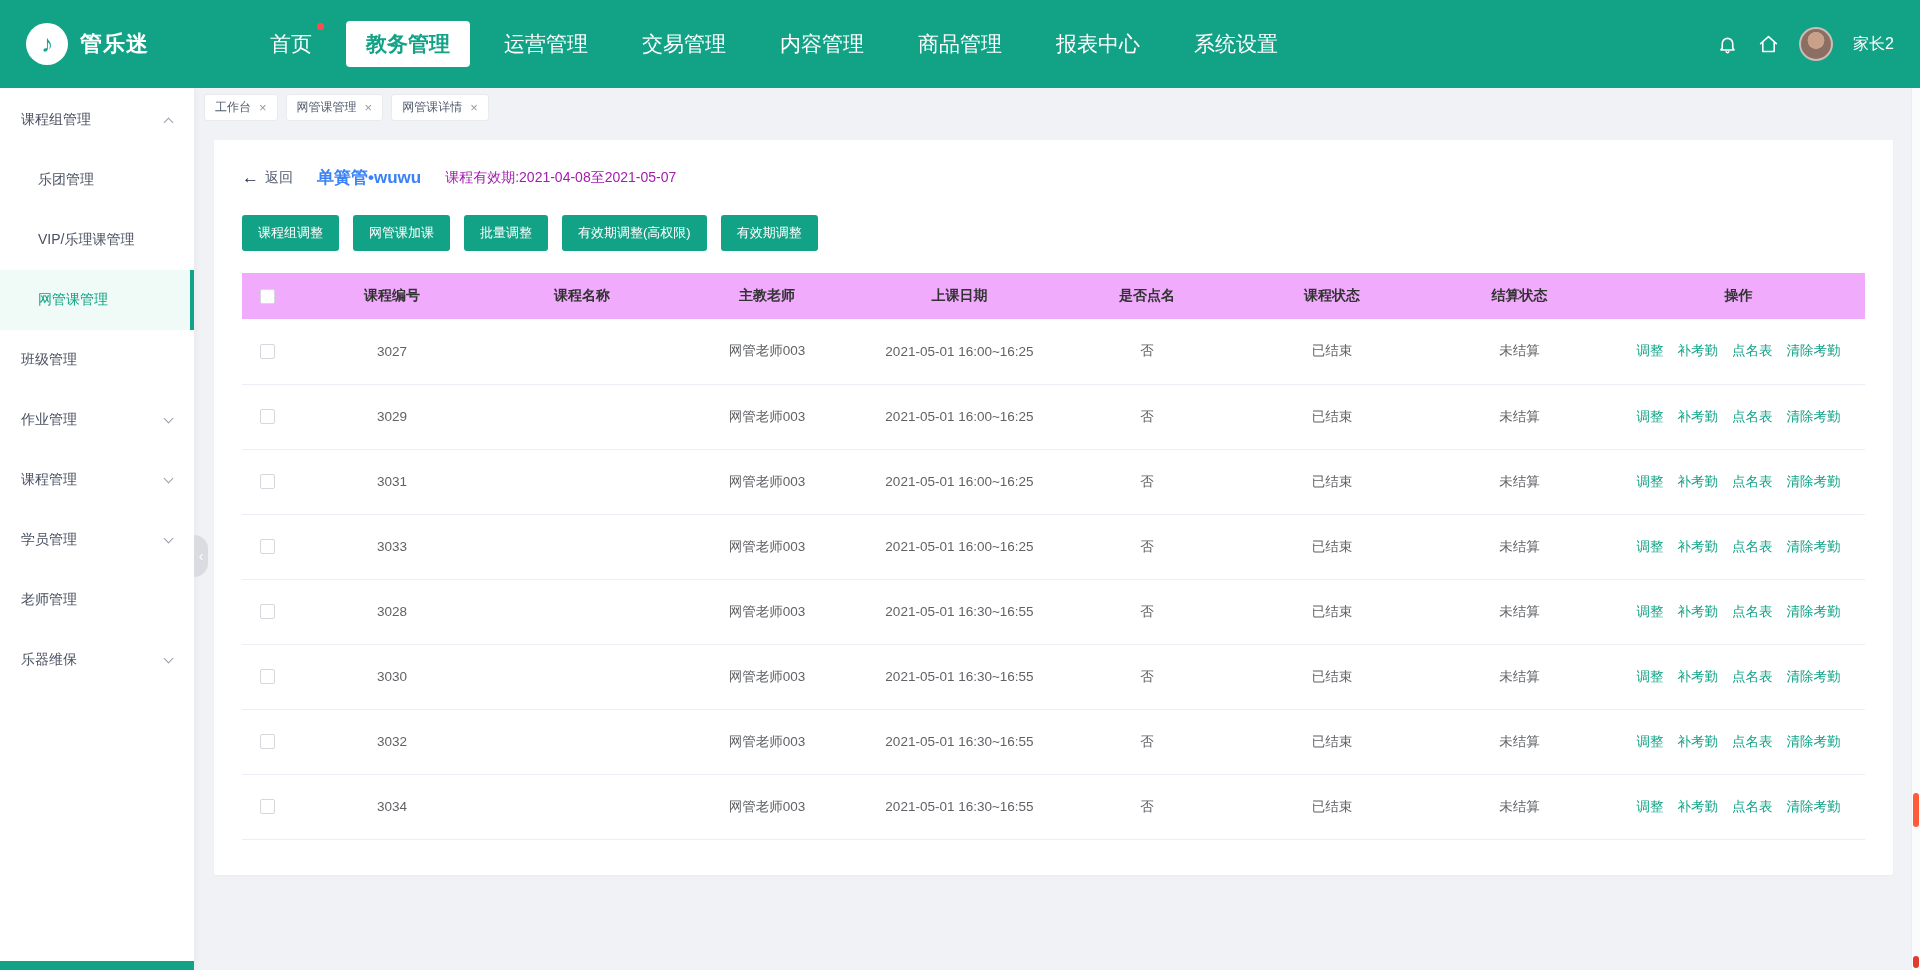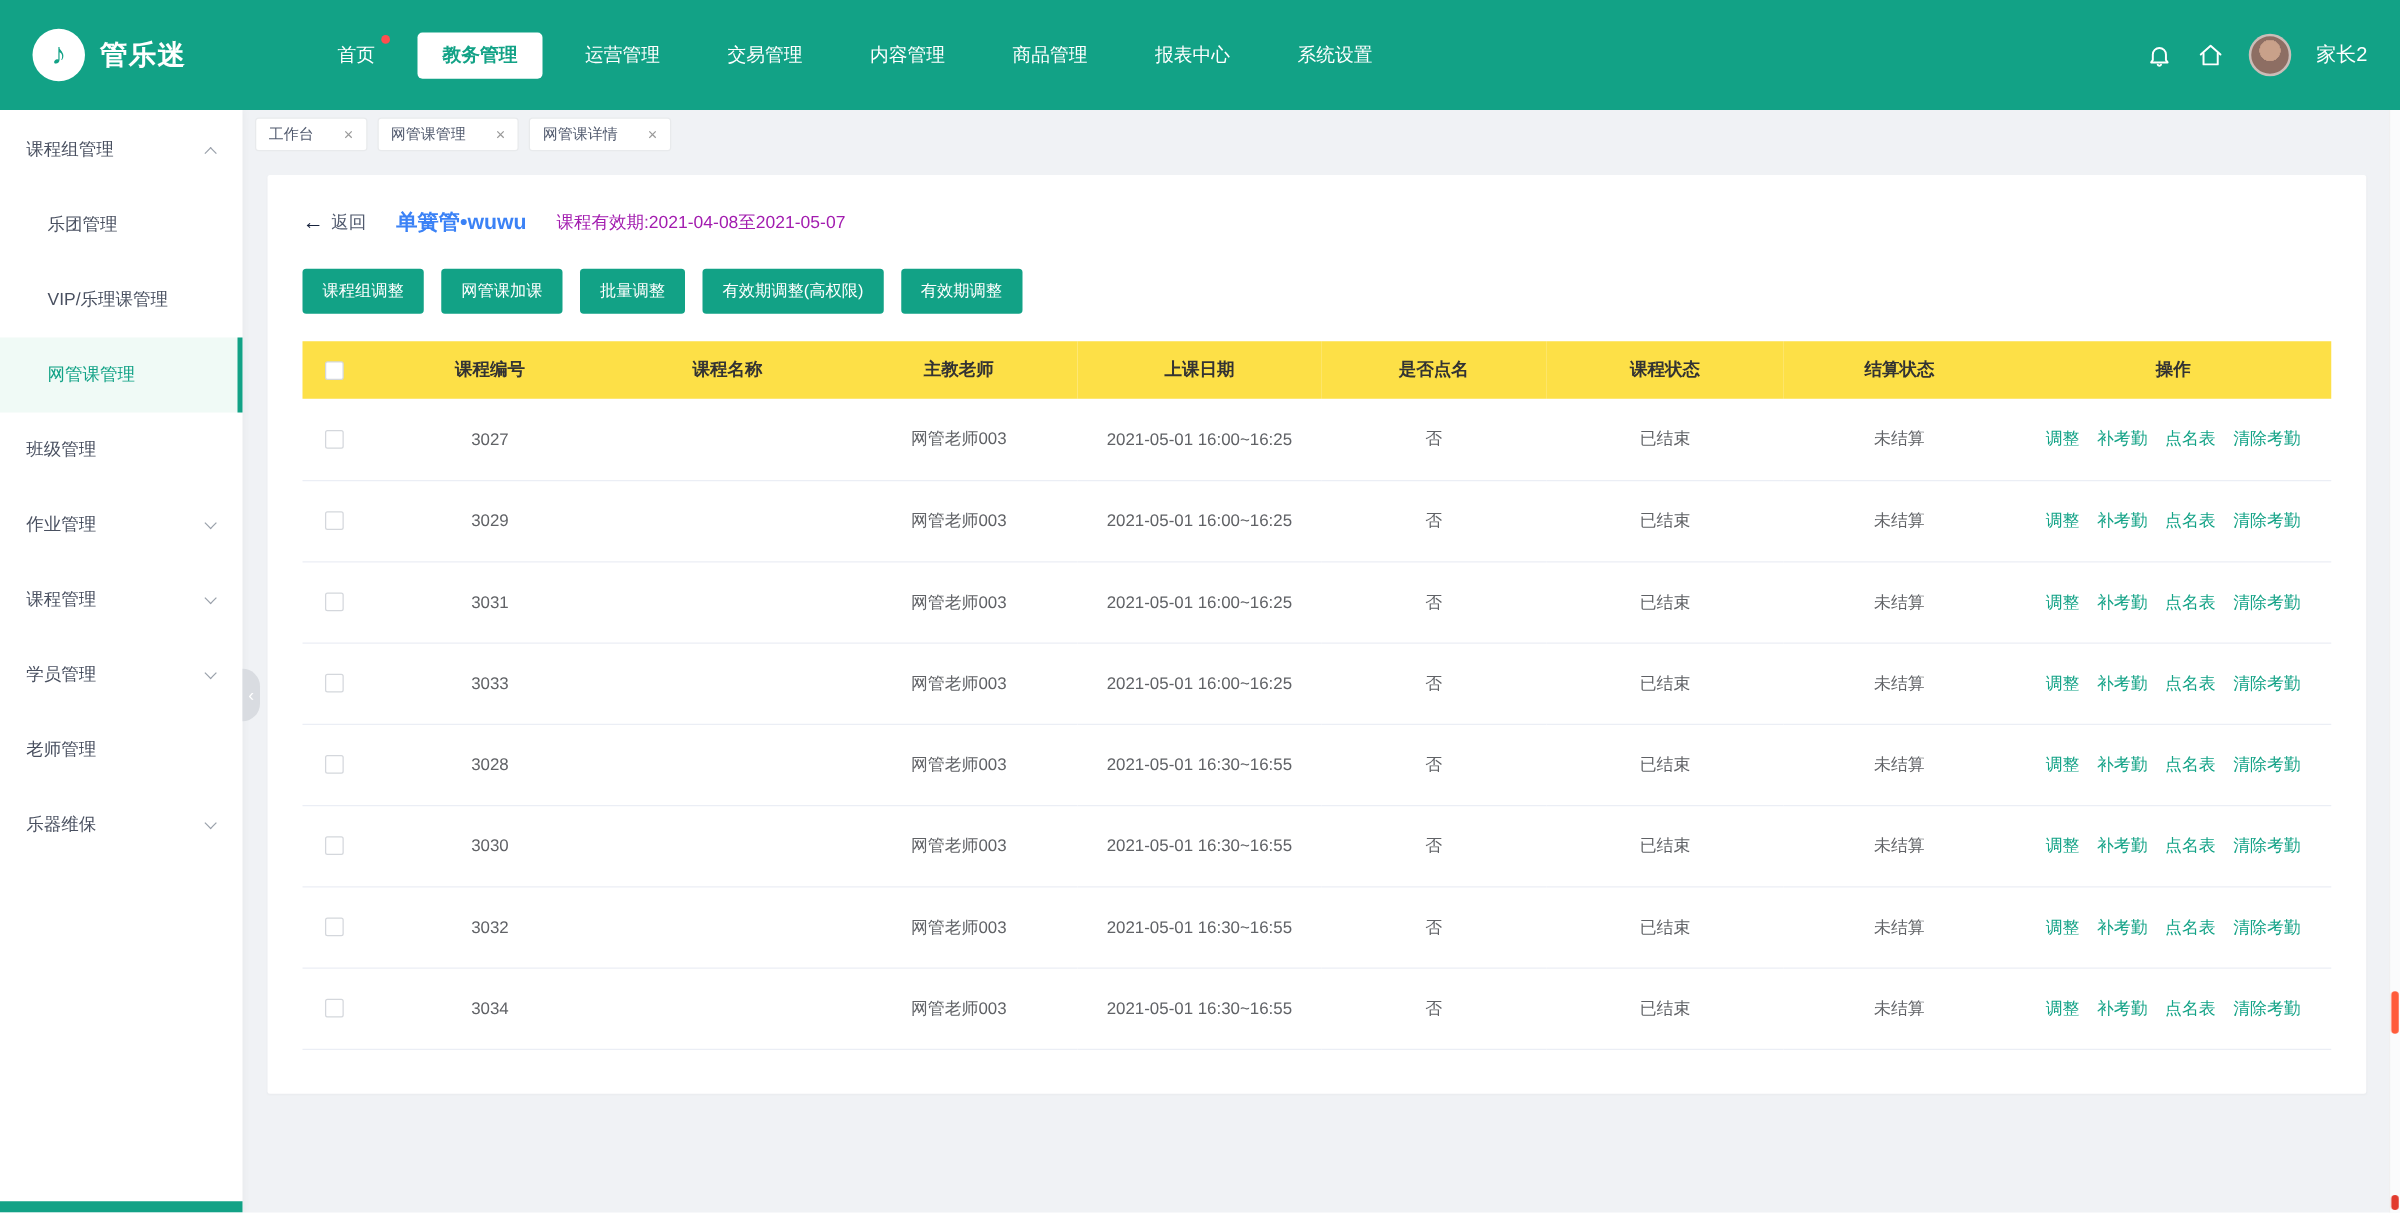--- a/index.html
+++ b/index.html
@@ -5,21 +5,21 @@
   *{margin:0;padding:0;box-sizing:border-box;}
   html,body{width:1920px;height:970px;overflow:hidden;}
   body{font-family:"Liberation Sans","DejaVu Sans",sans-serif;background:#f0f2f5;color:#515a6e;}
 
   
   .topbar{height:88px;background:#12a286;display:flex;align-items:center;padding:0 26px;position:relative;z-index:5;}
   .brand{display:flex;align-items:center;gap:12px;width:200px;cursor:pointer;}
   .logo{width:42px;height:42px;border-radius:50%;background:#fff;display:flex;align-items:center;justify-content:center;color:#12a286;font-size:24px;font-weight:bold;}
   .brand-name{color:#fff;font-size:22px;font-weight:bold;letter-spacing:1px;}
   .top-nav{display:flex;align-items:center;gap:14px;margin-left:24px;}
-  .nav-item{position:relative;color:#fff;font-size:15px;padding:9px 20px;border-radius:4px;cursor:pointer;white-space:nowrap;}
+  .nav-item{position:relative;color:#fff;font-size:21px;padding:9px 20px;border-radius:4px;cursor:pointer;white-space:nowrap;}
   .nav-item.active{background:#fff;color:#12a286;font-weight:bold;}
   .nav-dot{position:absolute;top:2px;right:8px;width:7px;height:7px;border-radius:50%;background:#ff4d4f;}
   .top-right{margin-left:auto;display:flex;align-items:center;gap:20px;}
   .tb-icon{display:flex;cursor:pointer;}
   .avatar{width:34px;height:34px;border-radius:50%;background:radial-gradient(circle at 50% 38%,#c9a18a 0 35%,#8d6e63 36% 100%);border:2px solid rgba(255,255,255,.55);cursor:pointer;}
   .username{color:#fff;font-size:16px;cursor:pointer;}
 
   
   .layout{display:flex;height:882px;position:relative;}
   .sidebar{width:194px;background:#fff;position:relative;flex-shrink:0;padding-top:2px;box-shadow:2px 0 6px rgba(0,0,0,.04);z-index:3;}
@@ -28,37 +28,37 @@
   .side-item.active{color:#12a286;background:#f0faf6;}
   .side-item.active::after{content:"";position:absolute;right:0;top:0;bottom:0;width:4px;background:#12a286;}
   .chev{width:7px;height:7px;border-right:1.6px solid #99a0aa;border-bottom:1.6px solid #99a0aa;margin-left:auto;}
   .chev.down{transform:rotate(45deg);margin-top:-4px;}
   .chev.up{transform:rotate(-135deg);margin-top:4px;}
   .sidebar-footer{position:absolute;left:0;right:0;bottom:0;height:9px;background:#12a286;}
   .collapse-handle{position:absolute;left:194px;top:447px;width:14px;height:42px;background:#d9dce1;border-radius:0 21px 21px 0;display:flex;align-items:center;justify-content:center;color:#fff;font-size:14px;cursor:pointer;z-index:4;}
 
   .main{flex:1;display:flex;flex-direction:column;min-width:0;}
   .tabbar{height:38px;display:flex;align-items:center;padding:0 10px;gap:8px;}
-  .tab{height:27px;background:#fff;border:1px solid #e8eaec;border-radius:3px;display:flex;align-items:center;padding:0 10px;font-size:12px;color:#515a6e;cursor:pointer;gap:24px;white-space:nowrap;}
+  .tab{height:27px;background:#fff;border:1px solid #e8eaec;border-radius:3px;display:flex;align-items:center;padding:0 10px;font-size:12px;color:#515a6e;cursor:pointer;gap:8px;white-space:nowrap;}
   .tab-close{font-size:13px;color:#999;cursor:pointer;line-height:1;}
 
   .content{flex:1;padding:14px 27px 0 20px;}
   .card{background:#fff;border-radius:2px;height:735px;padding:26px 28px;box-shadow:0 1px 2px rgba(0,0,0,.03);}
 
   .page-head{display:flex;align-items:center;gap:24px;}
   .back{display:flex;align-items:center;gap:6px;font-size:14px;color:#515a6e;cursor:pointer;}
   .back .arrow{font-size:17px;color:#17233d;}
   .page-title{font-size:17px;font-weight:bold;color:#3b82f6;}
   .validity{font-size:14px;color:#a21caf;}
 
   .btn-row{display:flex;gap:14px;margin:26px 0 22px;}
   .btn{background:#12a286;color:#fff;border:none;border-radius:3px;font-size:13px;padding:0 16px;height:36px;cursor:pointer;font-family:inherit;white-space:nowrap;}
 
   .course-table{width:100%;border-collapse:collapse;table-layout:fixed;}
-  .course-table th{background:#fde047;height:46px;font-size:14px;font-weight:bold;color:#333;text-align:center;}
+  .course-table th{background:#f0abfc;height:46px;font-size:14px;font-weight:bold;color:#333;text-align:center;}
   .course-table td{height:65px;font-size:13.5px;color:#606266;text-align:center;border-bottom:1px solid #ebeef5;overflow:hidden;}
   .course-table th:nth-child(1){width:50px;}
   .course-table th:nth-child(2){width:200px;}
   .course-table th:nth-child(3){width:180px;}
   .course-table th:nth-child(4){width:190px;}
   .course-table th:nth-child(5){width:195px;}
   .course-table th:nth-child(6){width:180px;}
   .course-table th:nth-child(7){width:190px;}
   .course-table th:nth-child(8){width:185px;}
   .cb{display:inline-block;width:15px;height:15px;border:1px solid #d4d7dc;border-radius:2px;background:#fff;cursor:pointer;vertical-align:middle;}

